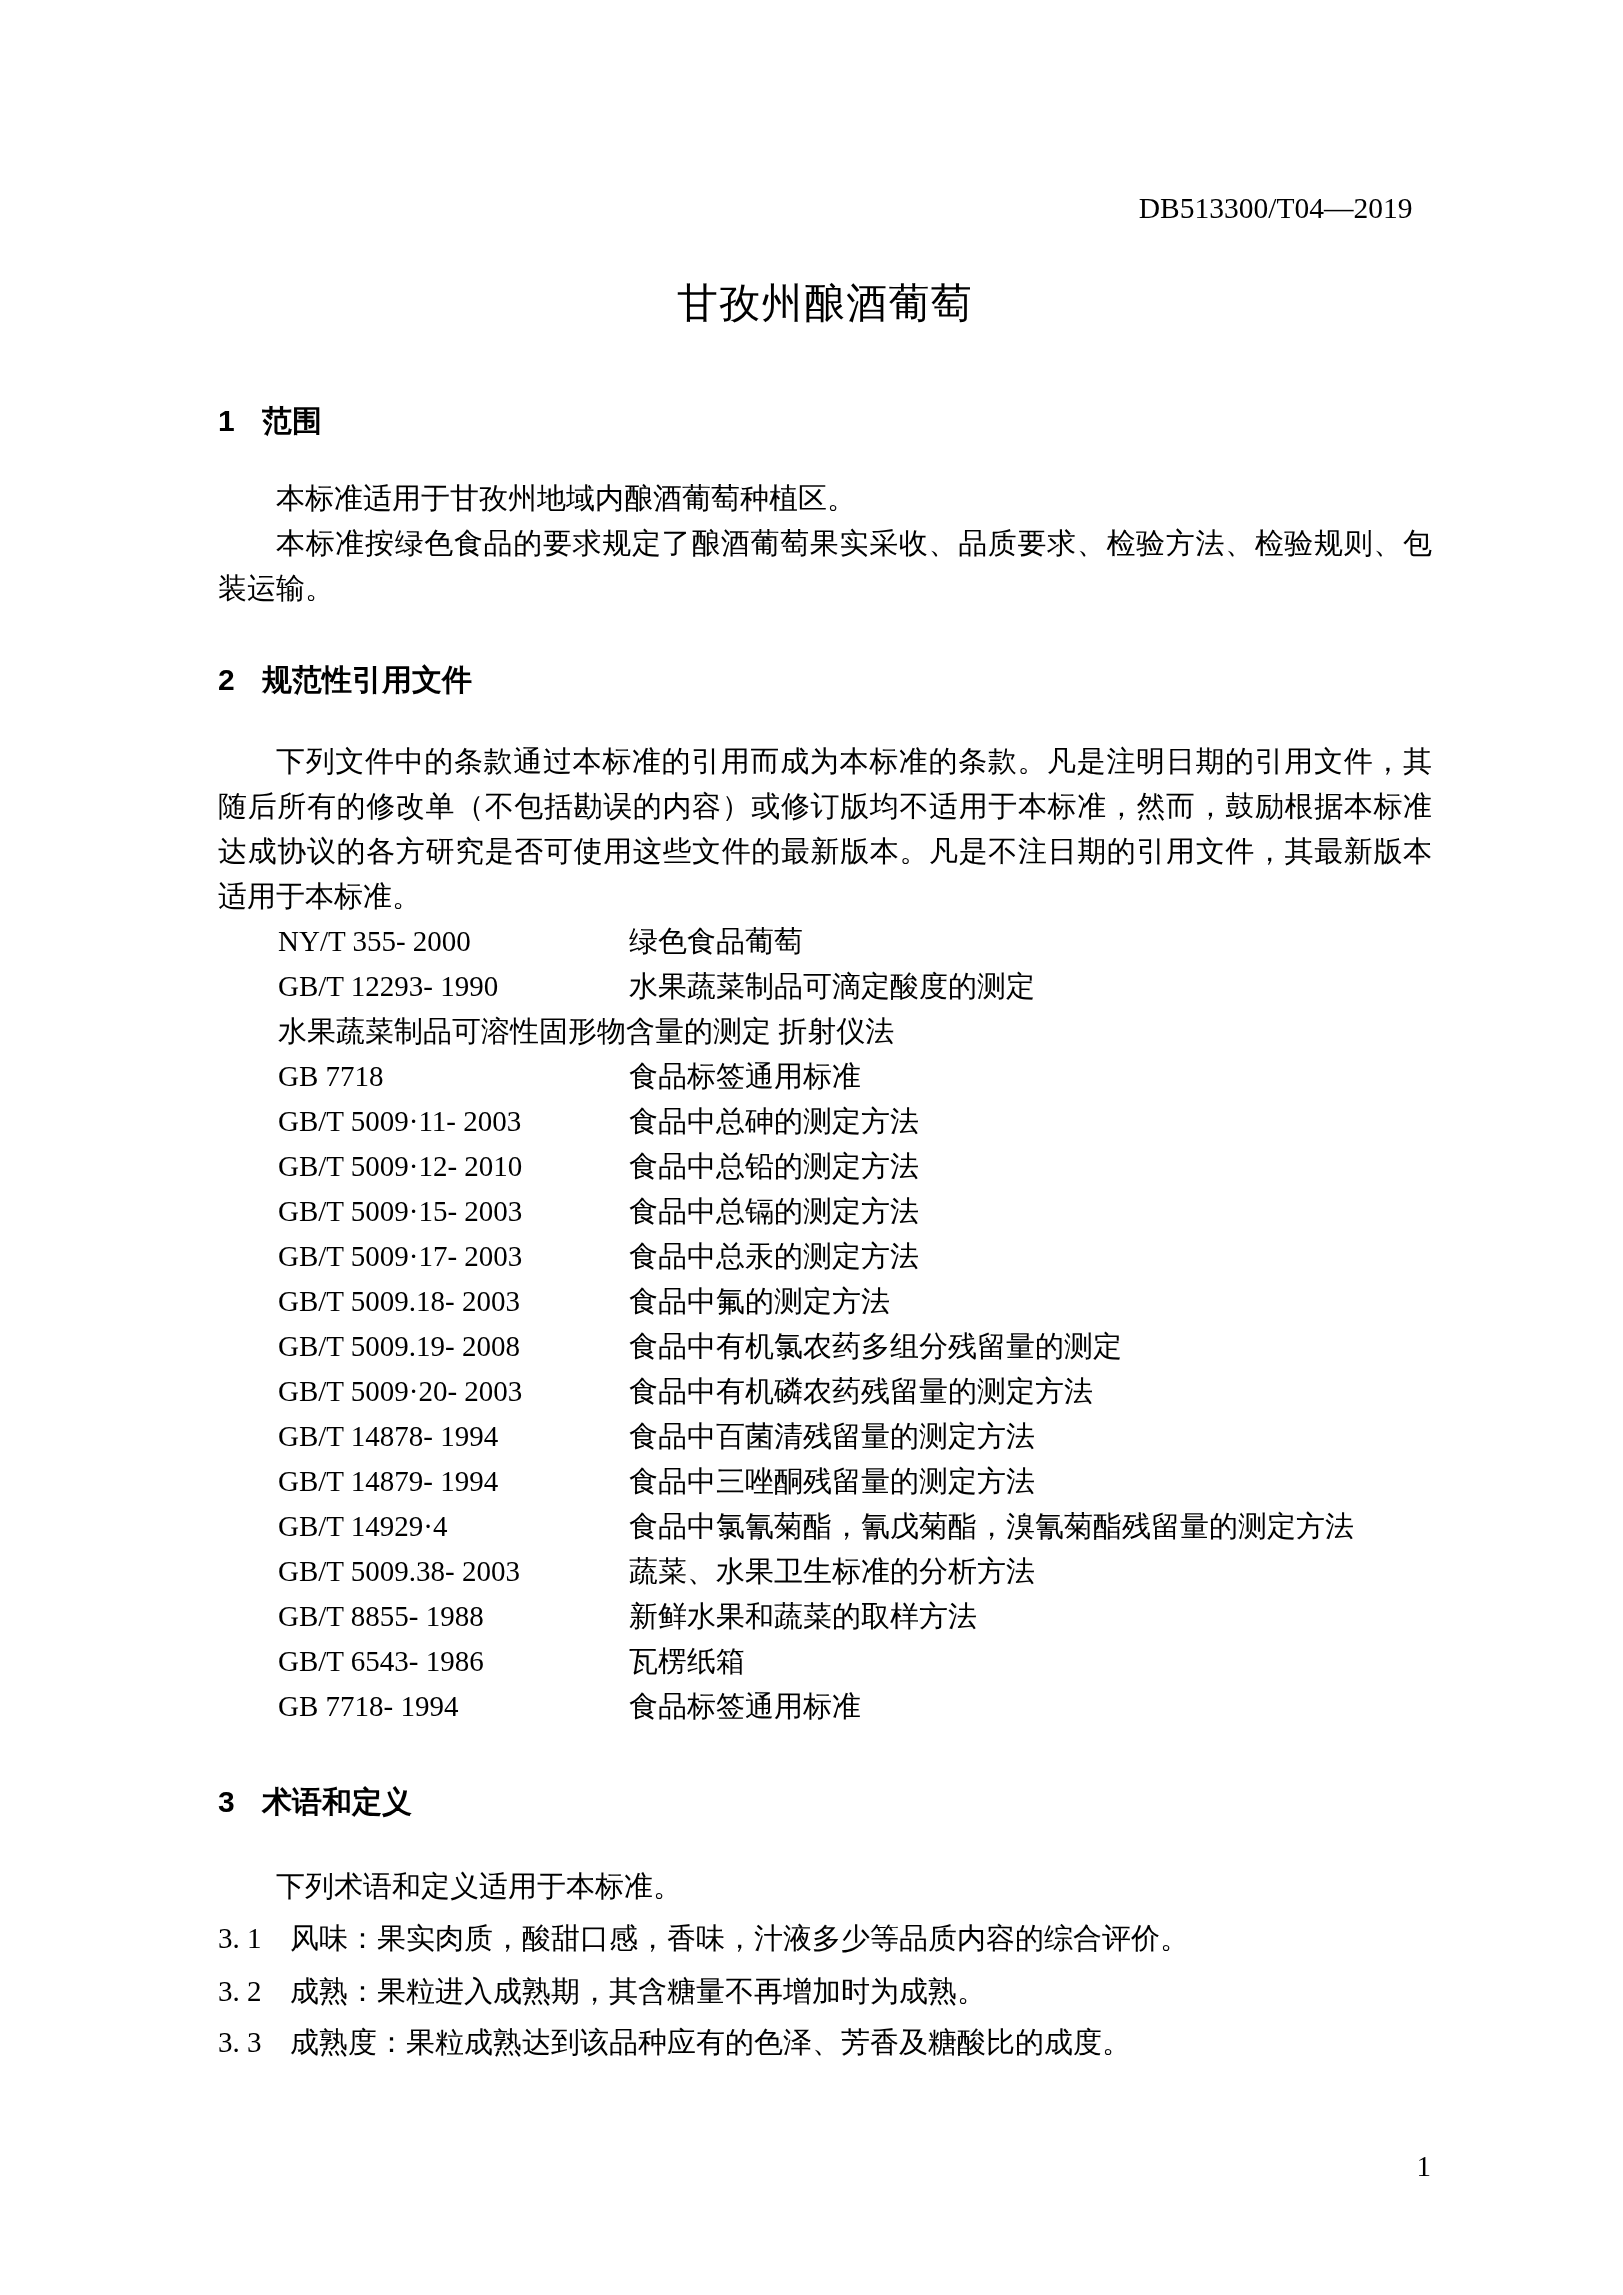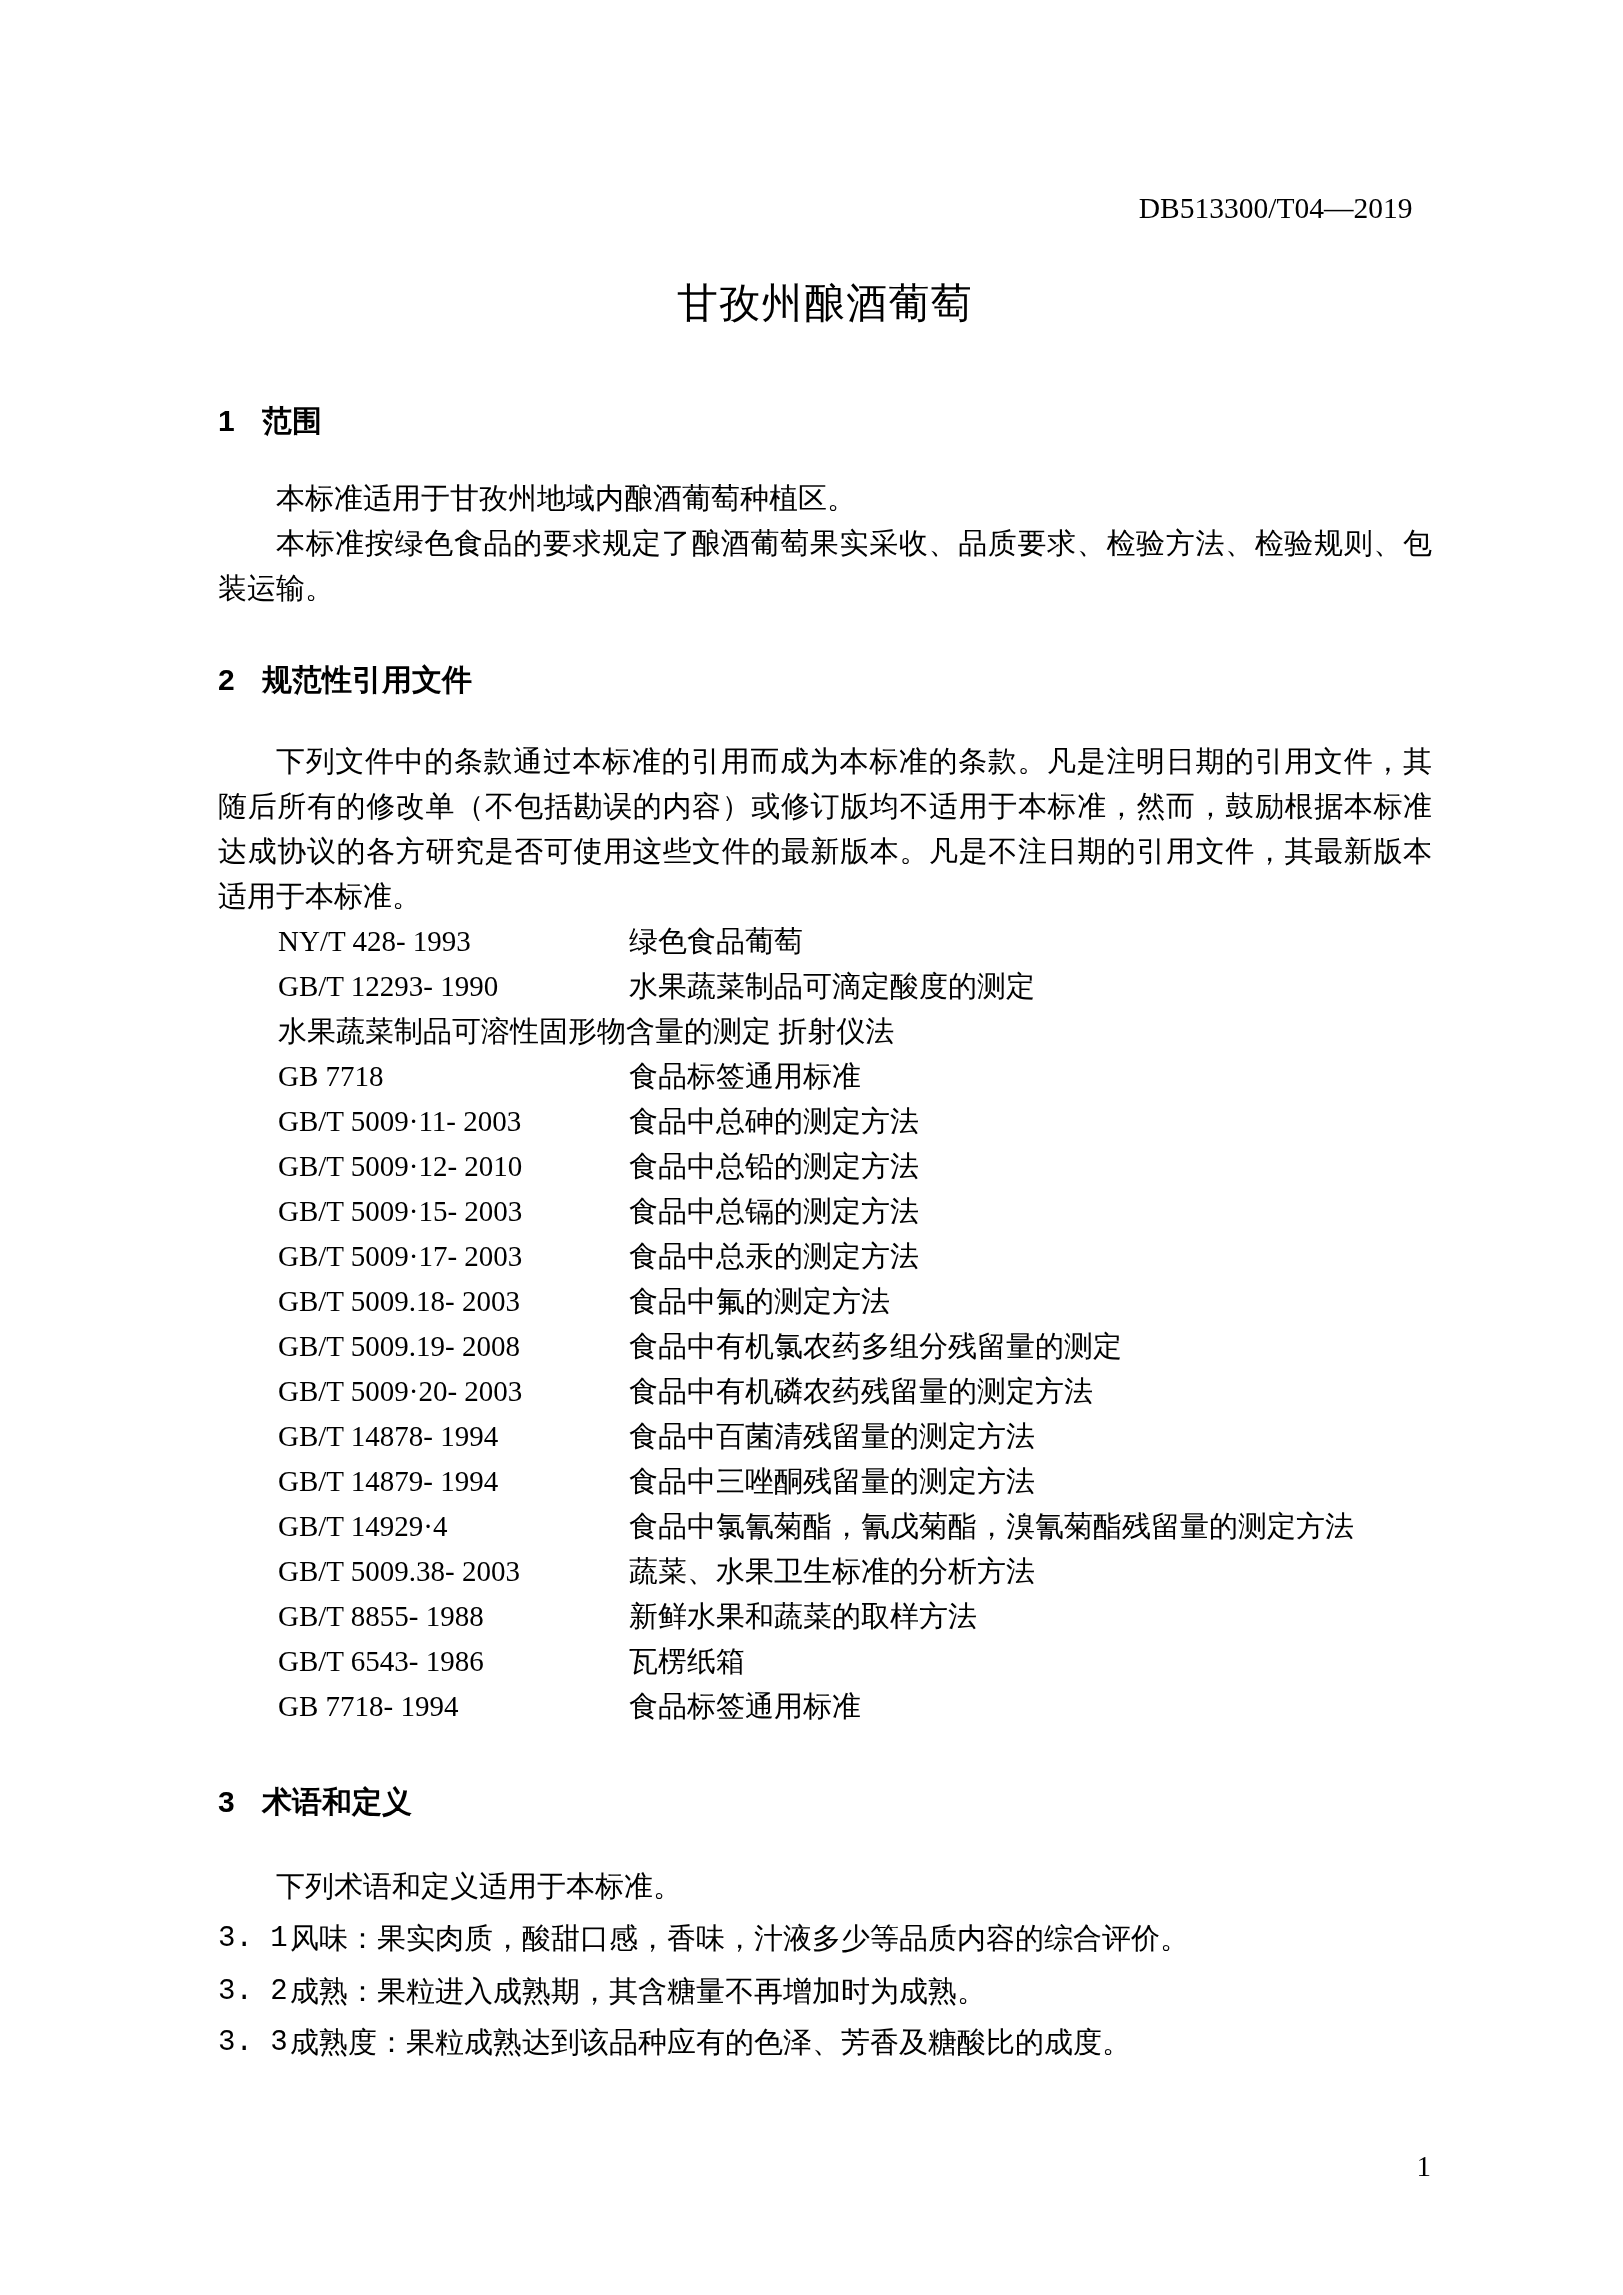--- a/index.html
+++ b/index.html
@@ -82,21 +82,21 @@
   .ref-title { flex: 1 1 auto; white-space: nowrap; }
   
   .term-row {
     display: flex;
     font-size: 29px;
     line-height: 45px;
   }
   .term-num {
     flex: 0 0 72px;
     width: 72px;
-    font-family: Liberation Mono, monospace;
+    font-family: Liberation Serif, serif;
   }
   .term-text { flex: 1 1 auto; }
   .t1 { margin-top: 7.2px; }
   .t2 { margin-top: 7.9px; }
   .t3 { margin-top: 6.5px; }
   
   .page-number {
     position: absolute;
     right: 192px;
     top: 2152px;
@@ -119,21 +119,21 @@
     <p class="para indent">本标准适用于甘孜州地域内酿酒葡萄种植区。</p>
     <p class="para indent">本标准按绿色食品的要求规定了酿酒葡萄果实采收、品质要求、检验方法、检验规则、包装运输。</p>
   </div>
 
   <div class="sec-heading h2"><span class="sec-num">2</span><span>规范性引用文件</span></div>
 
   <p class="para indent s2-intro">下列文件中的条款通过本标准的引用而成为本标准的条款。凡是注明日期的引用文件，其随后所有的修改单（不包括勘误的内容）或修订版均不适用于本标准，然而，鼓励根据本标准达成协议的各方研究是否可使用这些文件的最新版本。凡是不注日期的引用文件，其最新版本适用于本标准。</p>
 
   <div class="ref-list">
     <div class="ref-row">
-        <span class="ref-code">NY/T 428- 1993</span>
+        <span class="ref-code">NY/T 355- 2000</span>
         <span class="ref-title">绿色食品葡萄</span>
       </div>
     <div class="ref-row">
         <span class="ref-code">GB/T 12293- 1990</span>
         <span class="ref-title">水果蔬菜制品可滴定酸度的测定</span>
       </div>
     <div class="ref-row">
         <span class="ref-title">水果蔬菜制品可溶性固形物含量的测定 折射仪法</span>
       </div>
     <div class="ref-row">

